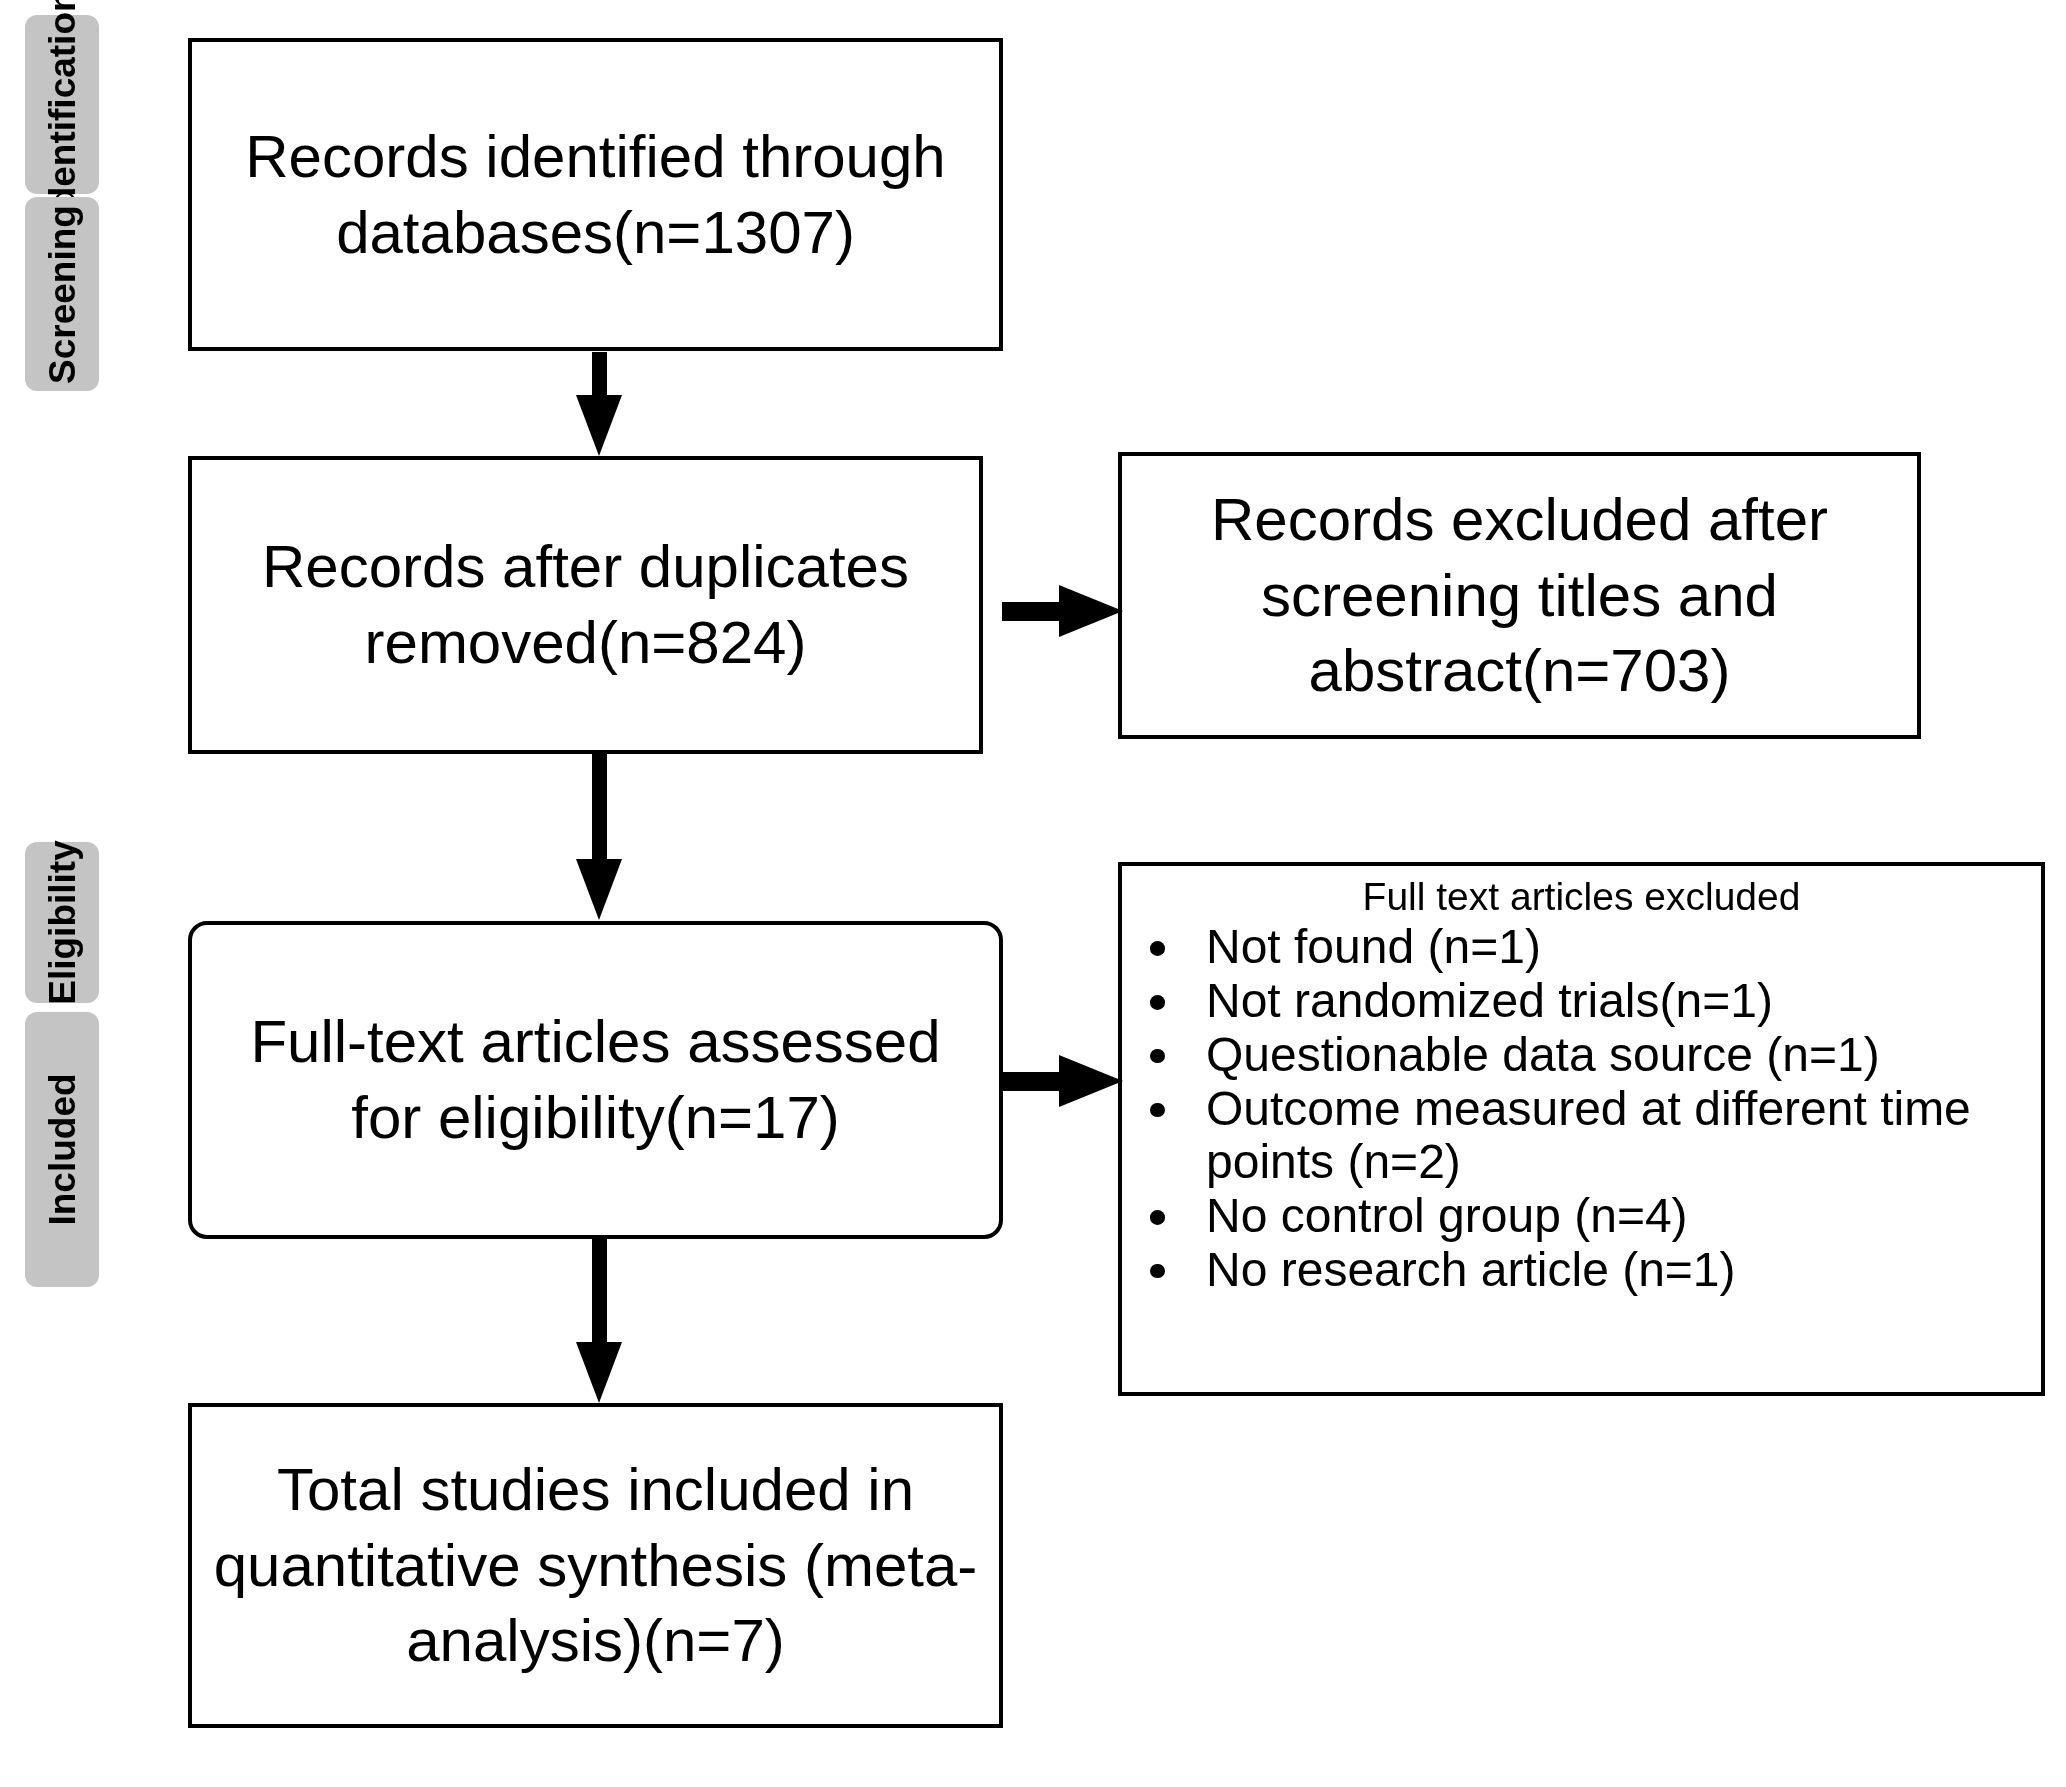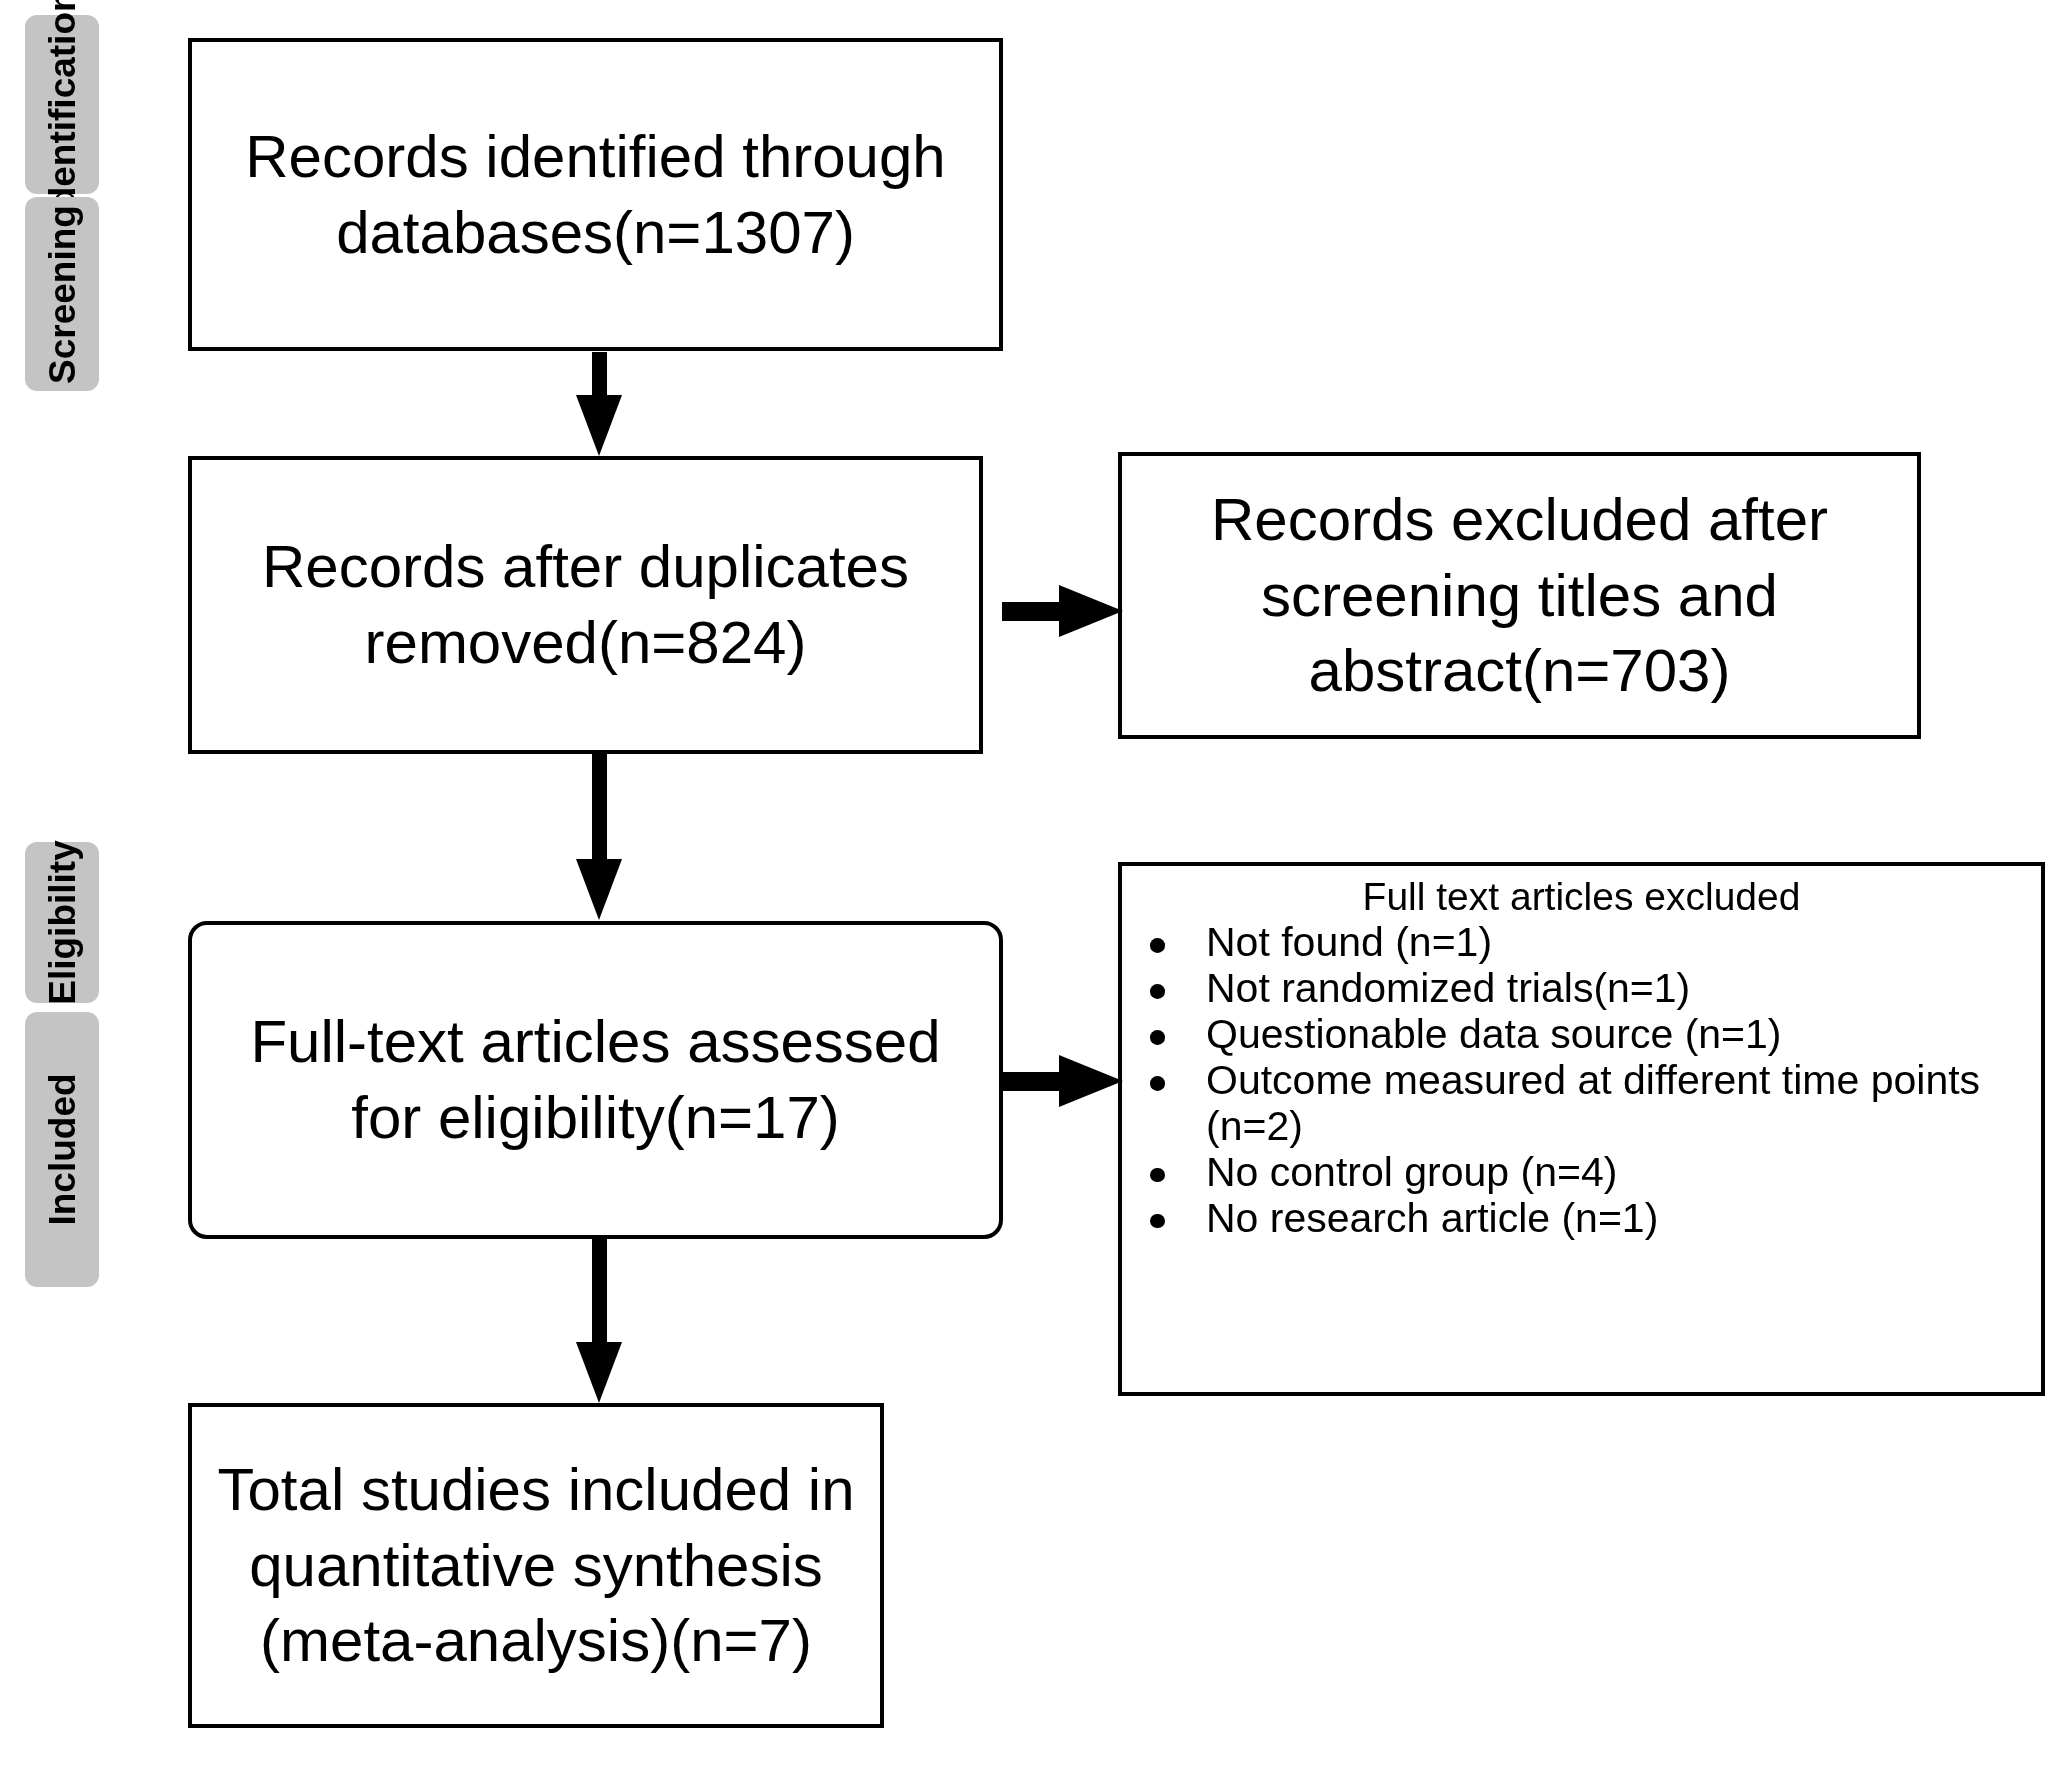--- a/index.html
+++ b/index.html
@@ -61,21 +61,21 @@
   .flow-box-text {
     font-size: 60px;
     line-height: 1.26;
     color: #000000;
     padding: 0 17px;
   }
 
   #box-identified  { left: 188px;  top: 38px;   width: 815px; height: 313px; }
   #box-duplicates  { left: 188px;  top: 456px;  width: 795px; height: 298px; }
   #box-fulltext    { left: 188px;  top: 921px; width: 815px; height: 318px; border-radius: 19px; }
-  #box-included    { left: 188px;  top: 1403px; width: 696px; height: 325px; justify-content: center; }
+  #box-included    { left: 188px;  top: 1403px; width: 815px; height: 325px; justify-content: center; }
 
   #box-excluded-screening {
     left: 1118px; top: 452px; width: 803px; height: 287px;
   }
 
   
   #box-excluded-fulltext {
     position: absolute;
     left: 1118px;
     top: 862px;
@@ -94,21 +94,21 @@
     color: #000000;
     margin-bottom: 1.3px;
   }
   .excluded-list {
     list-style: none;
     margin: 0;
     padding: 0;
   }
   .excluded-list li {
     position: relative;
-    font-size: 41px;
+    font-size: 48px;
     line-height: 1.12;
     padding-left: 72px;
     color: #000000;
   }
   .excluded-bullet {
     position: absolute;
     left: 16px;
     top: 0.44em;
     width: 14.6px;
     height: 14.6px;

